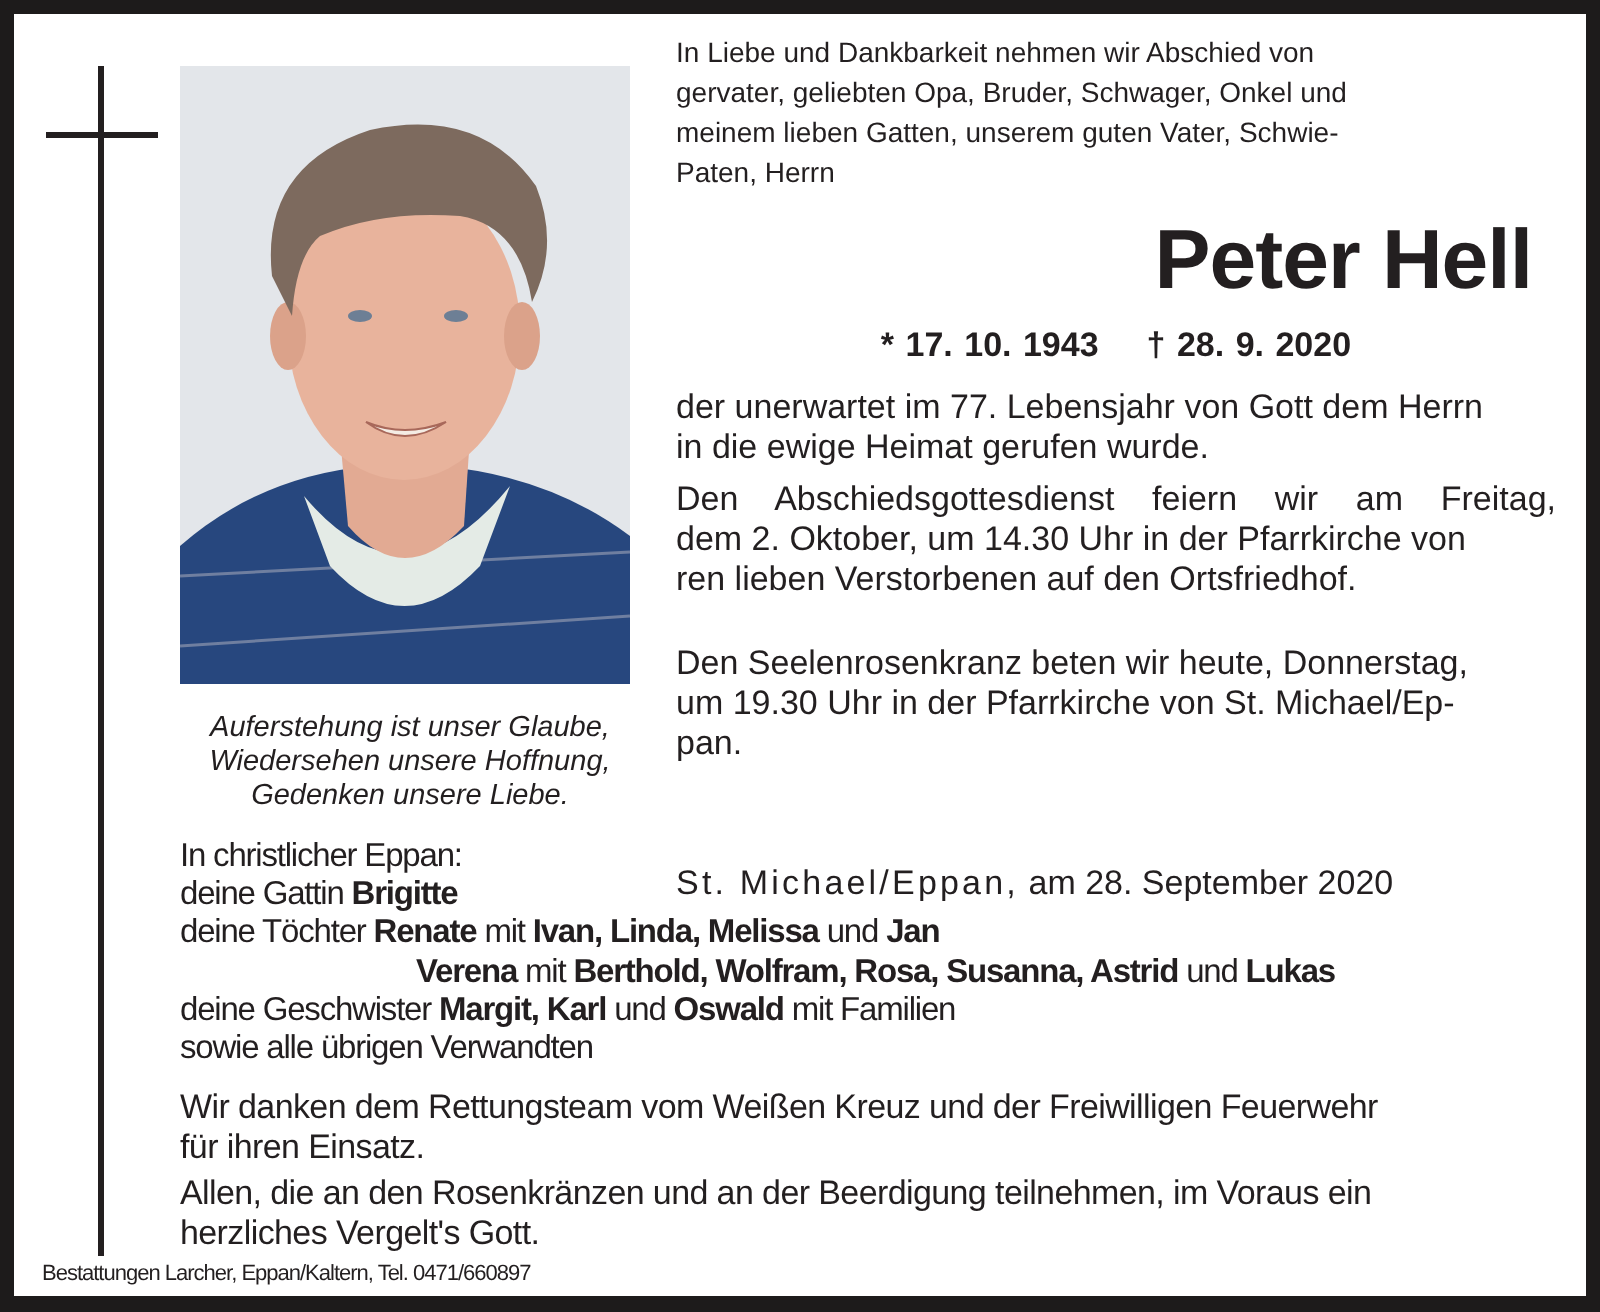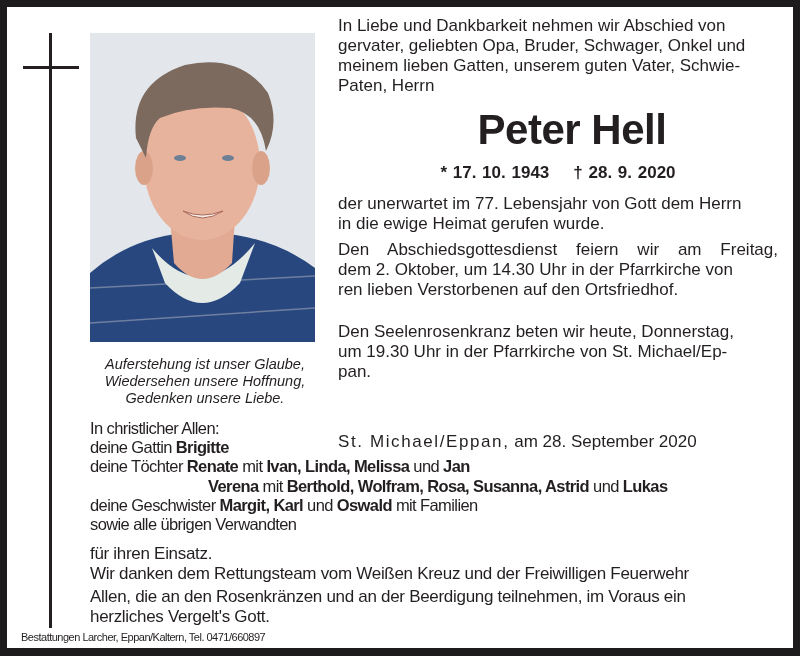--- a/index.html
+++ b/index.html
@@ -2,22 +2,22 @@
 <html><head>
 <meta charset="utf-8">
 <style>
   html, body { margin:0; padding:0; }
   body { width:800px; height:656px; background:#1d1b1b; position:relative; overflow:hidden; font-family:"Liberation Sans", sans-serif; color:#231f20; }
   .card { position:absolute; left:7px; top:7px; width:786px; height:641px; background:#ffffff; }
   .cross-v { position:absolute; left:49px; top:33px; width:3px; height:595px; background:#231f20; }
   .cross-h { position:absolute; left:23px; top:66px; width:56px; height:3px; background:#231f20; }
   .photo { position:absolute; left:90px; top:33px; width:225px; height:309px; background:#e3e6ea; overflow:hidden; }
   .motto { position:absolute; left:80px; top:356px; width:250px; text-align:center; font-style:italic; font-size:14.5px; line-height:17px; }
-  .intro { position:absolute; left:338px; top:16px; width:440px; font-size:17px; line-height:20px; }
-  .name { position:absolute; left:352px; top:106px; width:440px; text-align:center; font-weight:bold; font-size:42px; line-height:48px; letter-spacing:-0.5px; }
+  .intro { position:absolute; left:338px; top:16px; width:440px; font-size:14px; line-height:20px; }
+  .name { position:absolute; left:326px; top:106px; width:440px; text-align:right; font-weight:bold; font-size:42px; line-height:48px; letter-spacing:-0.5px; }
   .dates { position:absolute; left:338px; top:163px; width:440px; text-align:center; font-weight:bold; font-size:17px; line-height:20px; word-spacing:1px; }
   .dates span + span { margin-left:24px;text-align:right; }
   .p { position:absolute; left:338px; width:440px; font-size:17px; line-height:20px; text-align:justify; }
   .place { position:absolute; left:338px; top:392px; font-size:17px; line-height:20px;margin-top:40px; }
   .place .loc { letter-spacing:1.6px; }
   .mourn { position:absolute; left:90px; top:419px; font-size:16.5px; line-height:19.2px; letter-spacing:-0.6px; }
   .mourn .row { white-space:nowrap; }
   .mourn .indent { padding-left:118px; }
   .mourn b { font-weight:bold; }
   .thanks { position:absolute; left:90px; width:690px; font-size:17px; line-height:19.5px; letter-spacing:-0.3px; }
@@ -92,21 +92,21 @@
   <div>um 19.30 Uhr in der Pfarrkirche von St. Michael/Ep-</div>
   <div>pan.</div>
 </div>
 
 <div class="place">
   <span class="loc">St. Michael/Eppan,</span>
   <span>am 28. September 2020</span>
 </div>
 
 <div class="mourn">
-  <div class="row">In christlicher Allen:</div>
+  <div class="row">In christlicher Eppan:</div>
   <div class="row">
     <span>deine Gattin</span>
     <b>Brigitte</b>
   </div>
   <div class="row">
     <span>deine Töchter</span>
     <b>Renate</b>
     <span>mit</span>
     <b>Ivan, Linda, Melissa</b>
     <span>und</span>
@@ -123,22 +123,22 @@
     <span>deine Geschwister</span>
     <b>Margit, Karl</b>
     <span>und</span>
     <b>Oswald</b>
     <span>mit Familien</span>
   </div>
   <div class="row">sowie alle übrigen Verwandten</div>
 </div>
 
 <div class="thanks" style="top:544px">
+  <div>Wir danken dem Rettungsteam vom Weißen Kreuz und der Freiwilligen Feuerwehr</div>
   <div>für ihren Einsatz.</div>
-  <div>Wir danken dem Rettungsteam vom Weißen Kreuz und der Freiwilligen Feuerwehr</div>
 </div>
 
 <div class="thanks" style="top:587px">
   <div>Allen, die an den Rosenkränzen und an der Beerdigung teilnehmen, im Voraus ein</div>
   <div>herzliches Vergelt's Gott.</div>
 </div>
 
 <div class="footer">Bestattungen Larcher, Eppan/Kaltern, Tel. 0471/660897</div>
 
 </body></html>

